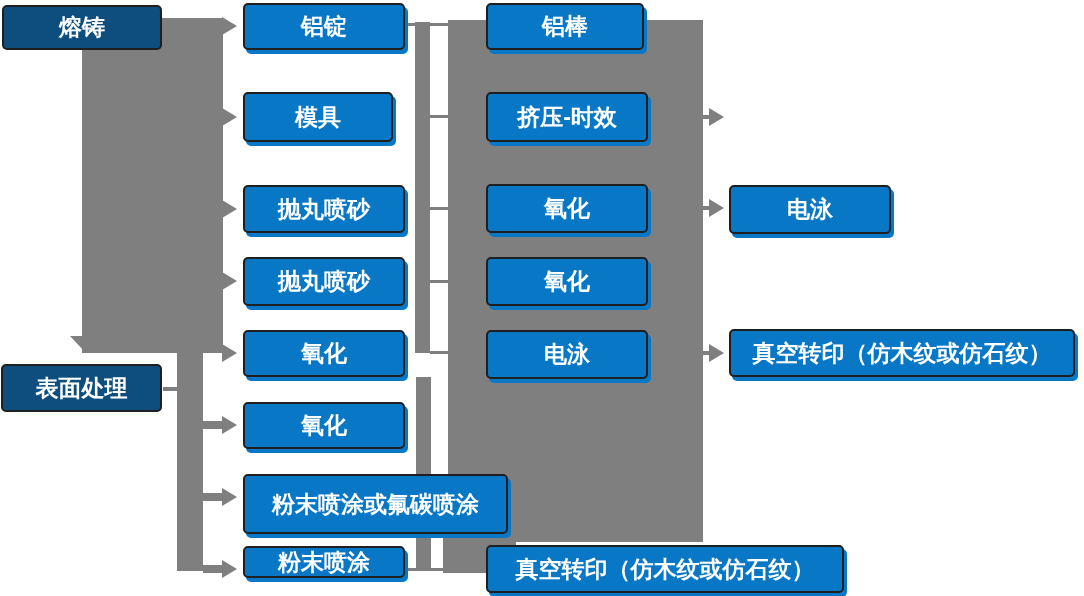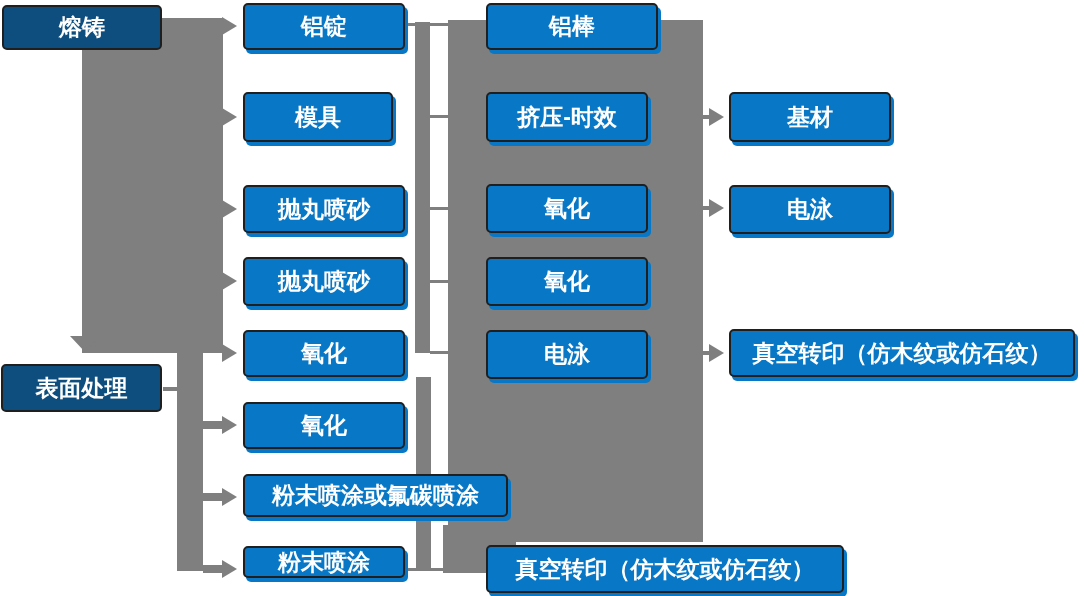--- a/index.html
+++ b/index.html
@@ -73,27 +73,26 @@
 
   <div class="box dark" style="left:2px;top:5px;width:160px;height:45px;">熔铸</div>
   <div class="box dark" style="left:1px;top:364px;width:161px;height:48px;">表面处理</div>
 
   <div class="box blue" style="left:243px;top:3px;width:162px;height:47px;">铝锭</div>
   <div class="box blue" style="left:243px;top:92px;width:150px;height:50px;">模具</div>
   <div class="box blue" style="left:243px;top:185px;width:162px;height:48px;">抛丸喷砂</div>
   <div class="box blue" style="left:243px;top:257px;width:162px;height:49px;">抛丸喷砂</div>
   <div class="box blue" style="left:243px;top:330px;width:162px;height:47px;">氧化</div>
   <div class="box blue" style="left:243px;top:402px;width:162px;height:47px;">氧化</div>
-  <div class="box blue" style="left:243px;top:474px;width:265px;height:43px;">粉末喷涂或氟碳喷涂</div>
+  <div class="box blue" style="left:243px;top:474px;width:265px;height:60px;">粉末喷涂或氟碳喷涂</div>
   <div class="box blue" style="left:243px;top:546px;width:162px;height:32px;">粉末喷涂</div>
 
-  <div class="box blue" style="left:486px;top:3px;width:172px;height:47px;">铝棒</div>
+  <div class="box blue" style="left:486px;top:3px;width:158px;height:47px;">铝棒</div>
   <div class="box blue" style="left:486px;top:92px;width:162px;height:50px;">挤压-时效</div>
   <div class="box blue" style="left:486px;top:184px;width:162px;height:49px;">氧化</div>
   <div class="box blue" style="left:486px;top:257px;width:162px;height:49px;">氧化</div>
   <div class="box blue" style="left:486px;top:330px;width:162px;height:49px;">电泳</div>
   <div class="box blue" style="left:486px;top:545px;width:358px;height:48px;">真空转印（仿木纹或仿石纹）</div>
 
-  <div class="box blue" style="left:729px;top:92px;width:162px;height:50px;">基材</div>
   <div class="box blue" style="left:729px;top:185px;width:162px;height:49px;">电泳</div>
   <div class="box blue" style="left:729px;top:329px;width:346px;height:48px;">真空转印（仿木纹或仿石纹）</div>
 
 </div>
 
 </body></html>

